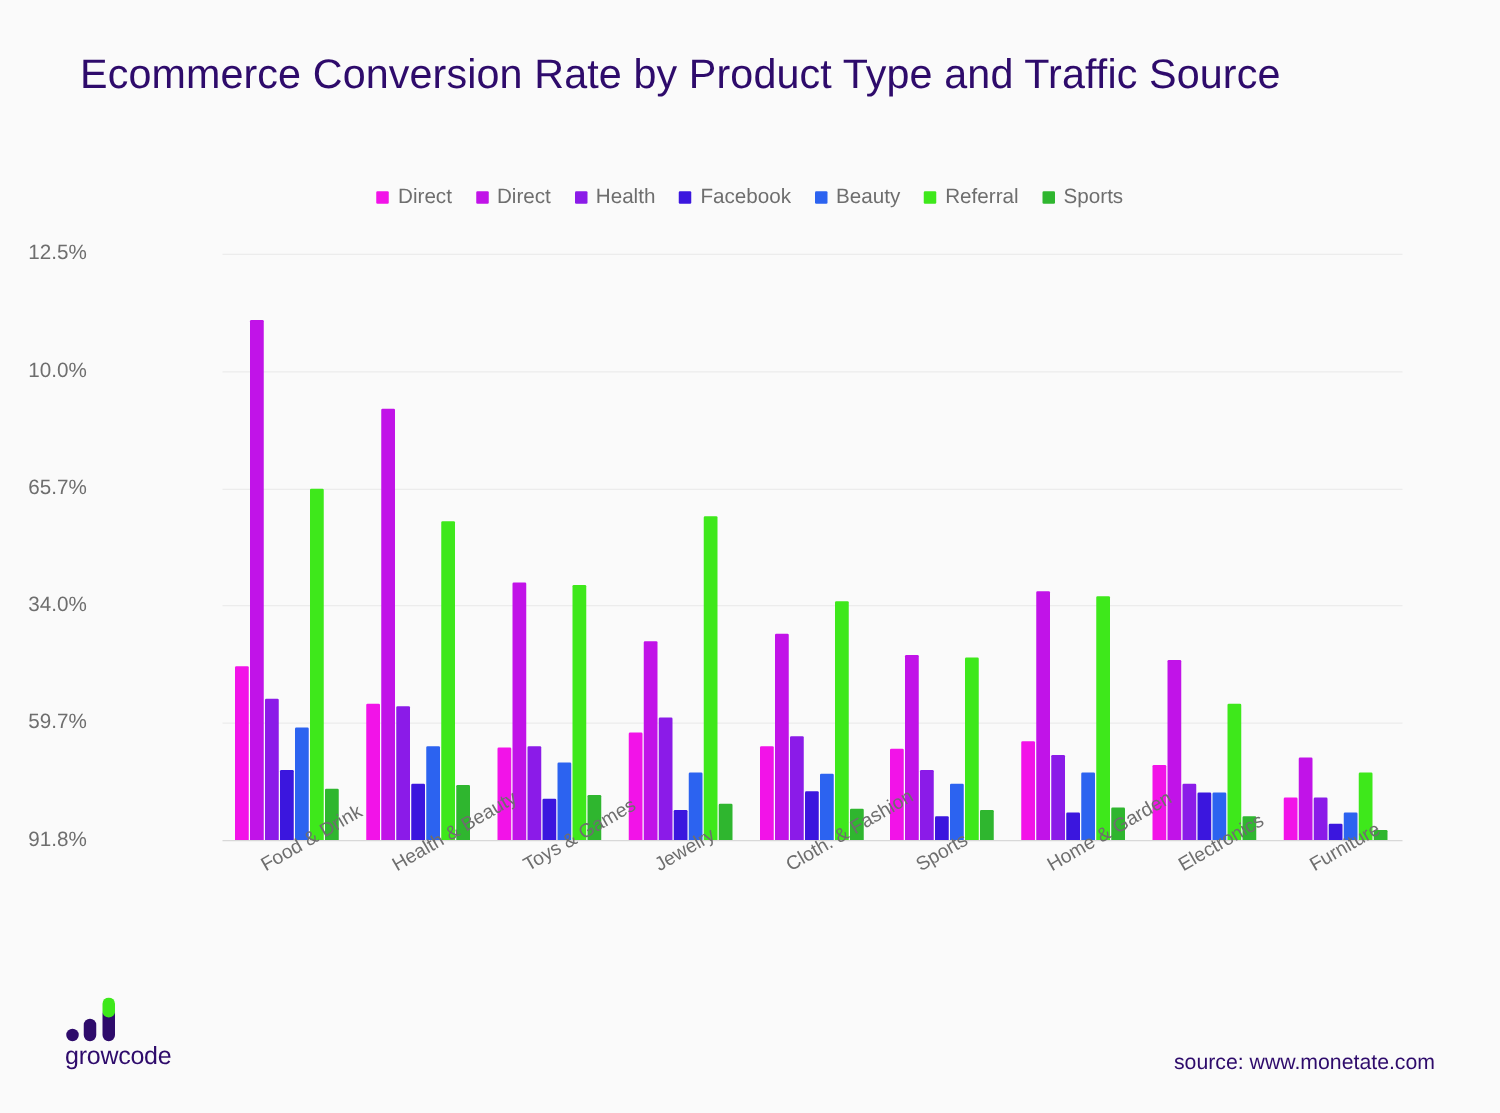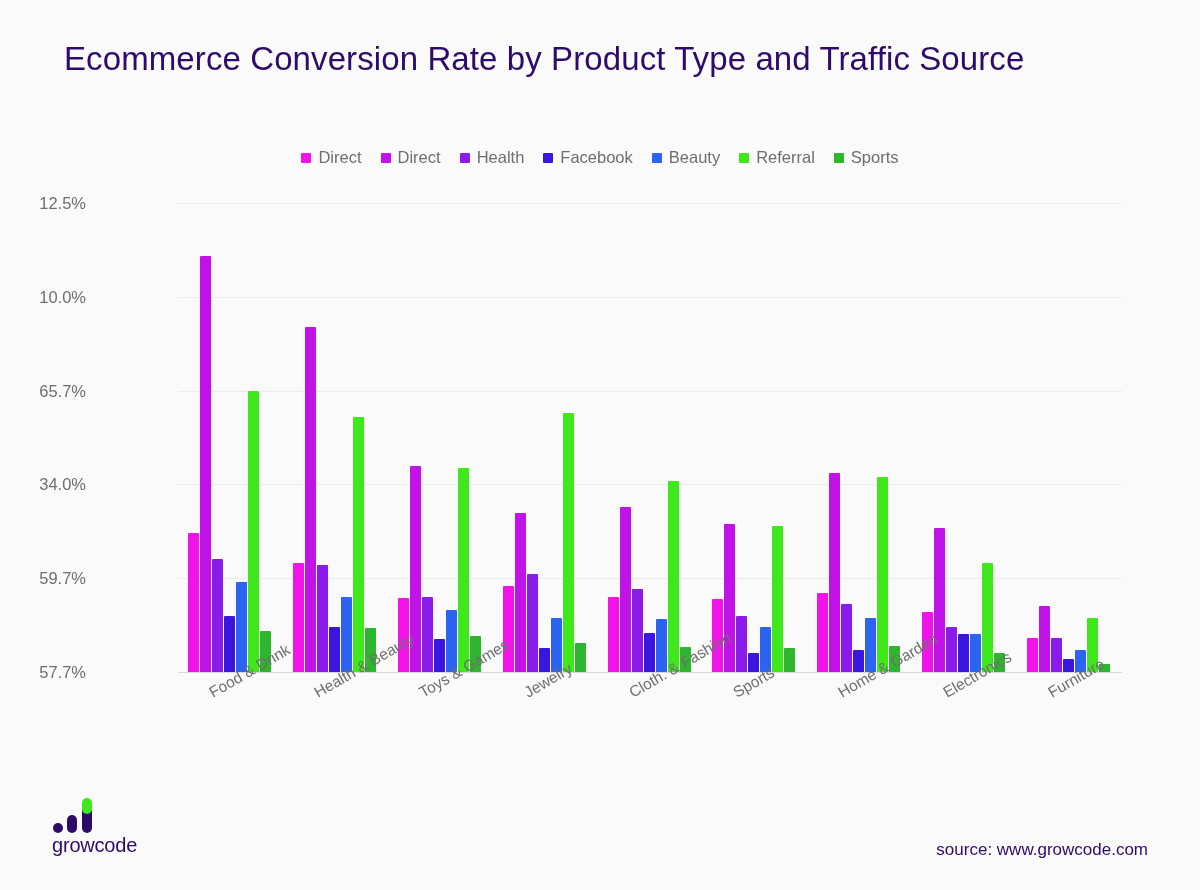--- a/index.html
+++ b/index.html
@@ -78,21 +78,21 @@
     background: #ECECEC;
   }
   .gridline.axis-base {
     background: #D8D8D8;
   }
   .ytick {
     position: absolute;
     right: 1036px;
     font-size: 16.5px;
     color: #6E6E6E;
-    text-align: right;
+    text-align: center;
     white-space: nowrap;
     transform: translateY(-50%);
     width: 80px;
   }
 
   
   #groups {
     position: absolute;
     left: 178px;
     top: 203px;
@@ -214,21 +214,21 @@
       <div class="ytick" style="top: 0px;">12.5%</div>
       <div class="gridline" style="top: 93.8px;"></div>
       <div class="ytick" style="top: 93.8px;">10.0%</div>
       <div class="gridline" style="top: 187.6px;"></div>
       <div class="ytick" style="top: 187.6px;">65.7%</div>
       <div class="gridline" style="top: 281.4px;"></div>
       <div class="ytick" style="top: 281.4px;">34.0%</div>
       <div class="gridline" style="top: 375.2px;"></div>
       <div class="ytick" style="top: 375.2px;">59.7%</div>
       <div class="gridline axis-base" style="top: 469px;"></div>
-      <div class="ytick" style="top: 469px;">57.7%</div>
+      <div class="ytick" style="top: 469px;">91.8%</div>
     </div>
   <div id="groups">
       <div class="group">
         <div class="bar" title="Food &amp; Drink · Direct: 3.7%" style="background: rgb(242, 19, 232); height: 138.824px;"></div>
         <div class="bar" title="Food &amp; Drink · Email: 11.1%" style="background: rgb(193, 19, 232); height: 416.472px;"></div>
         <div class="bar" title="Food &amp; Drink · Organic: 3.02%" style="background: rgb(139, 27, 232); height: 113.31px;"></div>
         <div class="bar" title="Food &amp; Drink · Facebook: 1.5%" style="background: rgb(59, 22, 222); height: 56.28px;"></div>
         <div class="bar" title="Food &amp; Drink · AdWords: 2.4%" style="background: rgb(44, 99, 240); height: 90.048px;"></div>
         <div class="bar" title="Food &amp; Drink · Referral: 7.48%" style="background: rgb(62, 232, 27); height: 280.65px;"></div>
         <div class="bar" title="Food &amp; Drink · Social: 1.1%" style="background: rgb(47, 182, 47); height: 41.272px;"></div>
@@ -340,13 +340,13 @@
 <div id="logo">
   <svg id="logo-mark" width="56" height="36" viewBox="0 0 56 36">
     <circle cx="6" cy="30" r="5" fill="#2E0B6B"></circle>
     <rect x="15" y="17" width="10" height="18" rx="5" fill="#2E0B6B"></rect>
     <rect x="30" y="8" width="10" height="27" rx="5" fill="#2E0B6B"></rect>
     <rect x="30" y="0" width="10" height="16" rx="5" fill="#3EE81B"></rect>
   </svg>
   <div id="logo-text">growcode</div>
 </div>
 
-<div id="source">source: www.growcode.com</div>
+<div id="source">source: www.monetate.com</div>
 
 </body></html>

